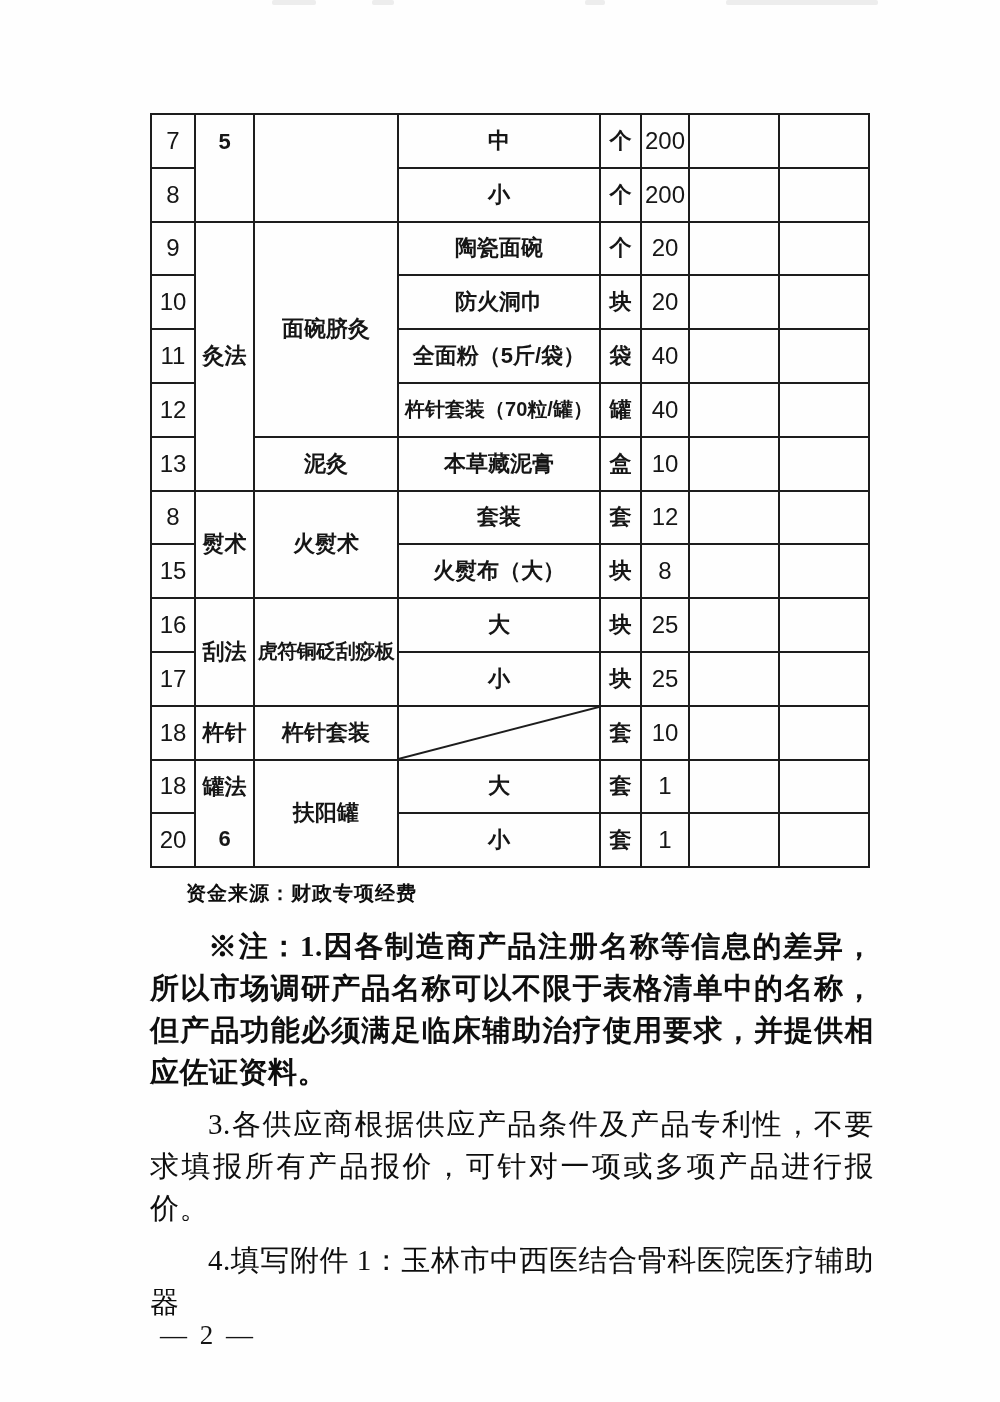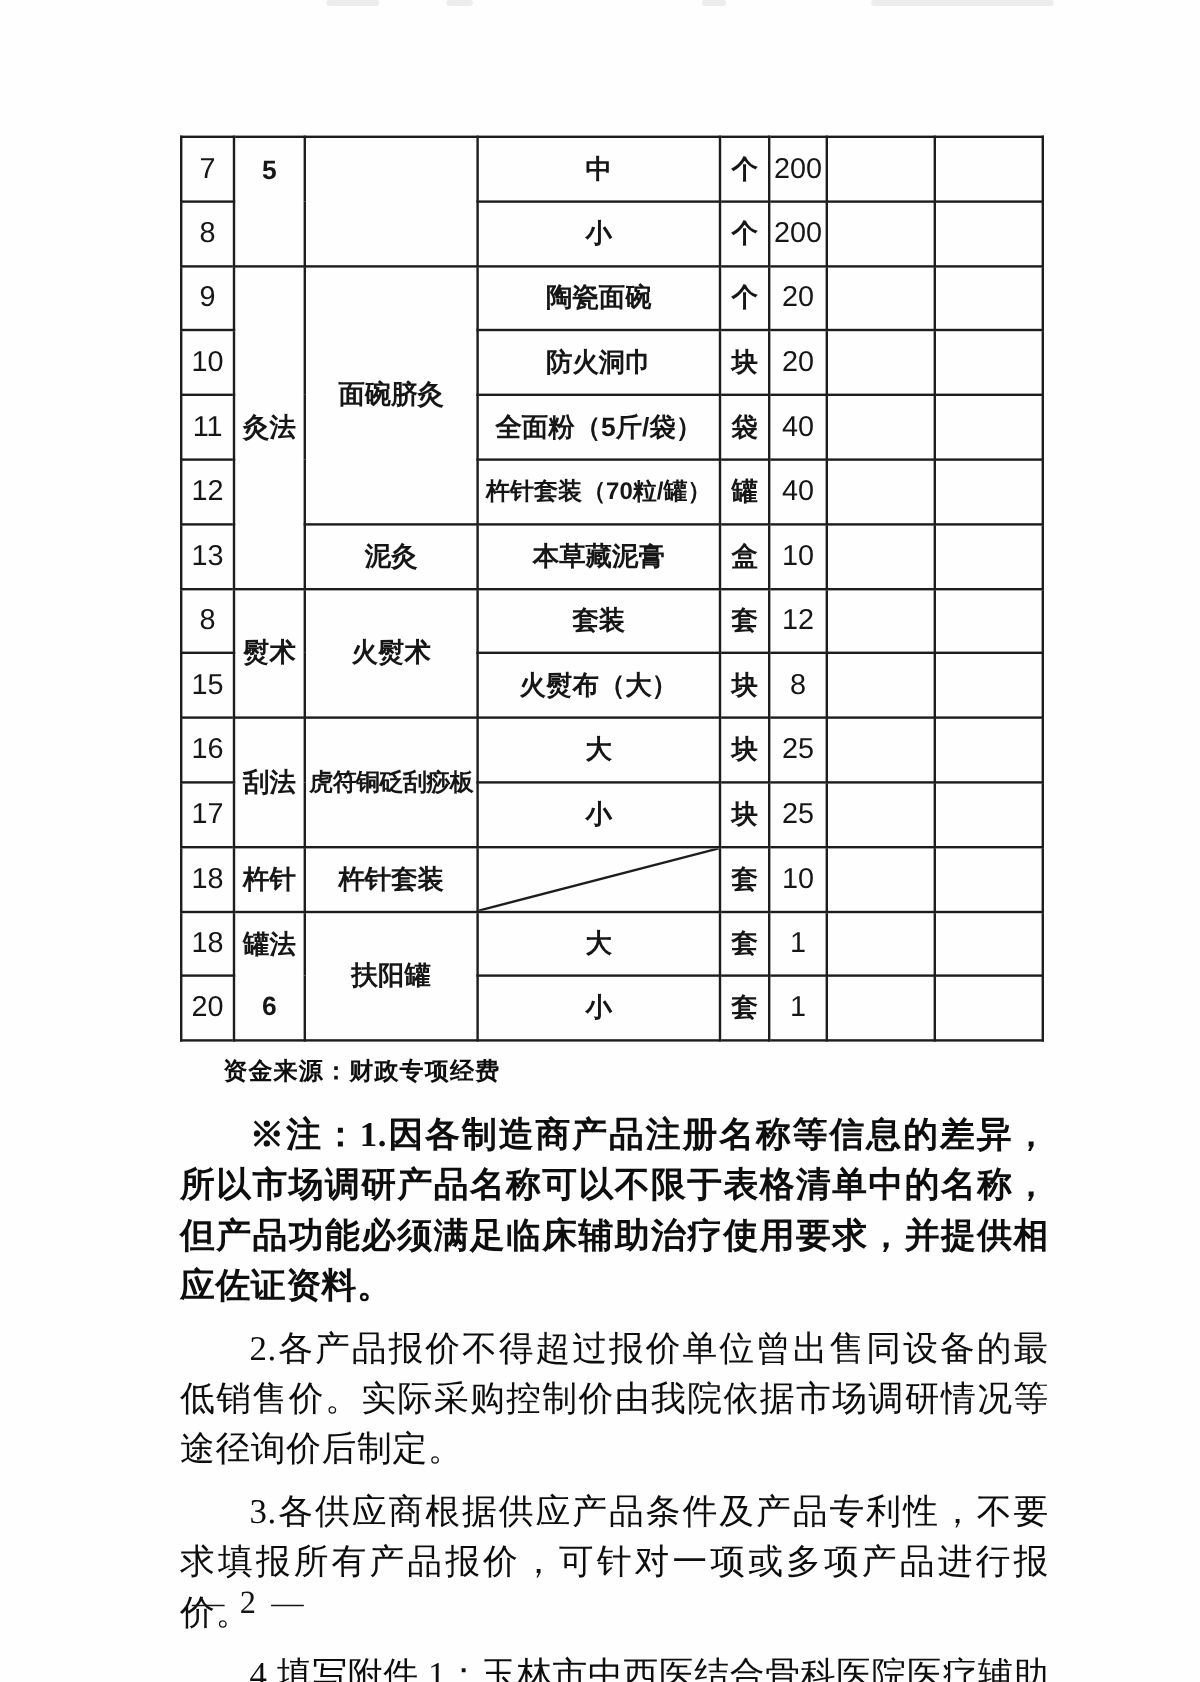--- a/index.html
+++ b/index.html
@@ -224,20 +224,19 @@
         <td class="qty">1</td>
         <td class="blank"></td>
         <td class="blank"></td>
       </tr>
     </tbody>
   </table>
 
   <div class="notes-section">
     <div class="funding">资金来源：财政专项经费</div>
     <p class="note emph">※注：1.因各制造商产品注册名称等信息的差异，所以市场调研产品名称可以不限于表格清单中的名称，但产品功能必须满足临床辅助治疗使用要求，并提供相应佐证资料。</p>
-    <p class="note">2.各产品报价不得超过报价单位曾出售同设备的最低销售价。实际采购控制价由我院依据市场调研情况等途径询价后制定。</p>
     <p class="note">3.各供应商根据供应产品条件及产品专利性，不要求填报所有产品报价，可针对一项或多项产品进行报价。</p>
     <p class="note">4.填写附件 1：玉林市中西医结合骨科医院医疗辅助器</p>
   </div>
 
   <div class="page-number">— 2 —</div>
 
 </div>
 
 </body></html>

